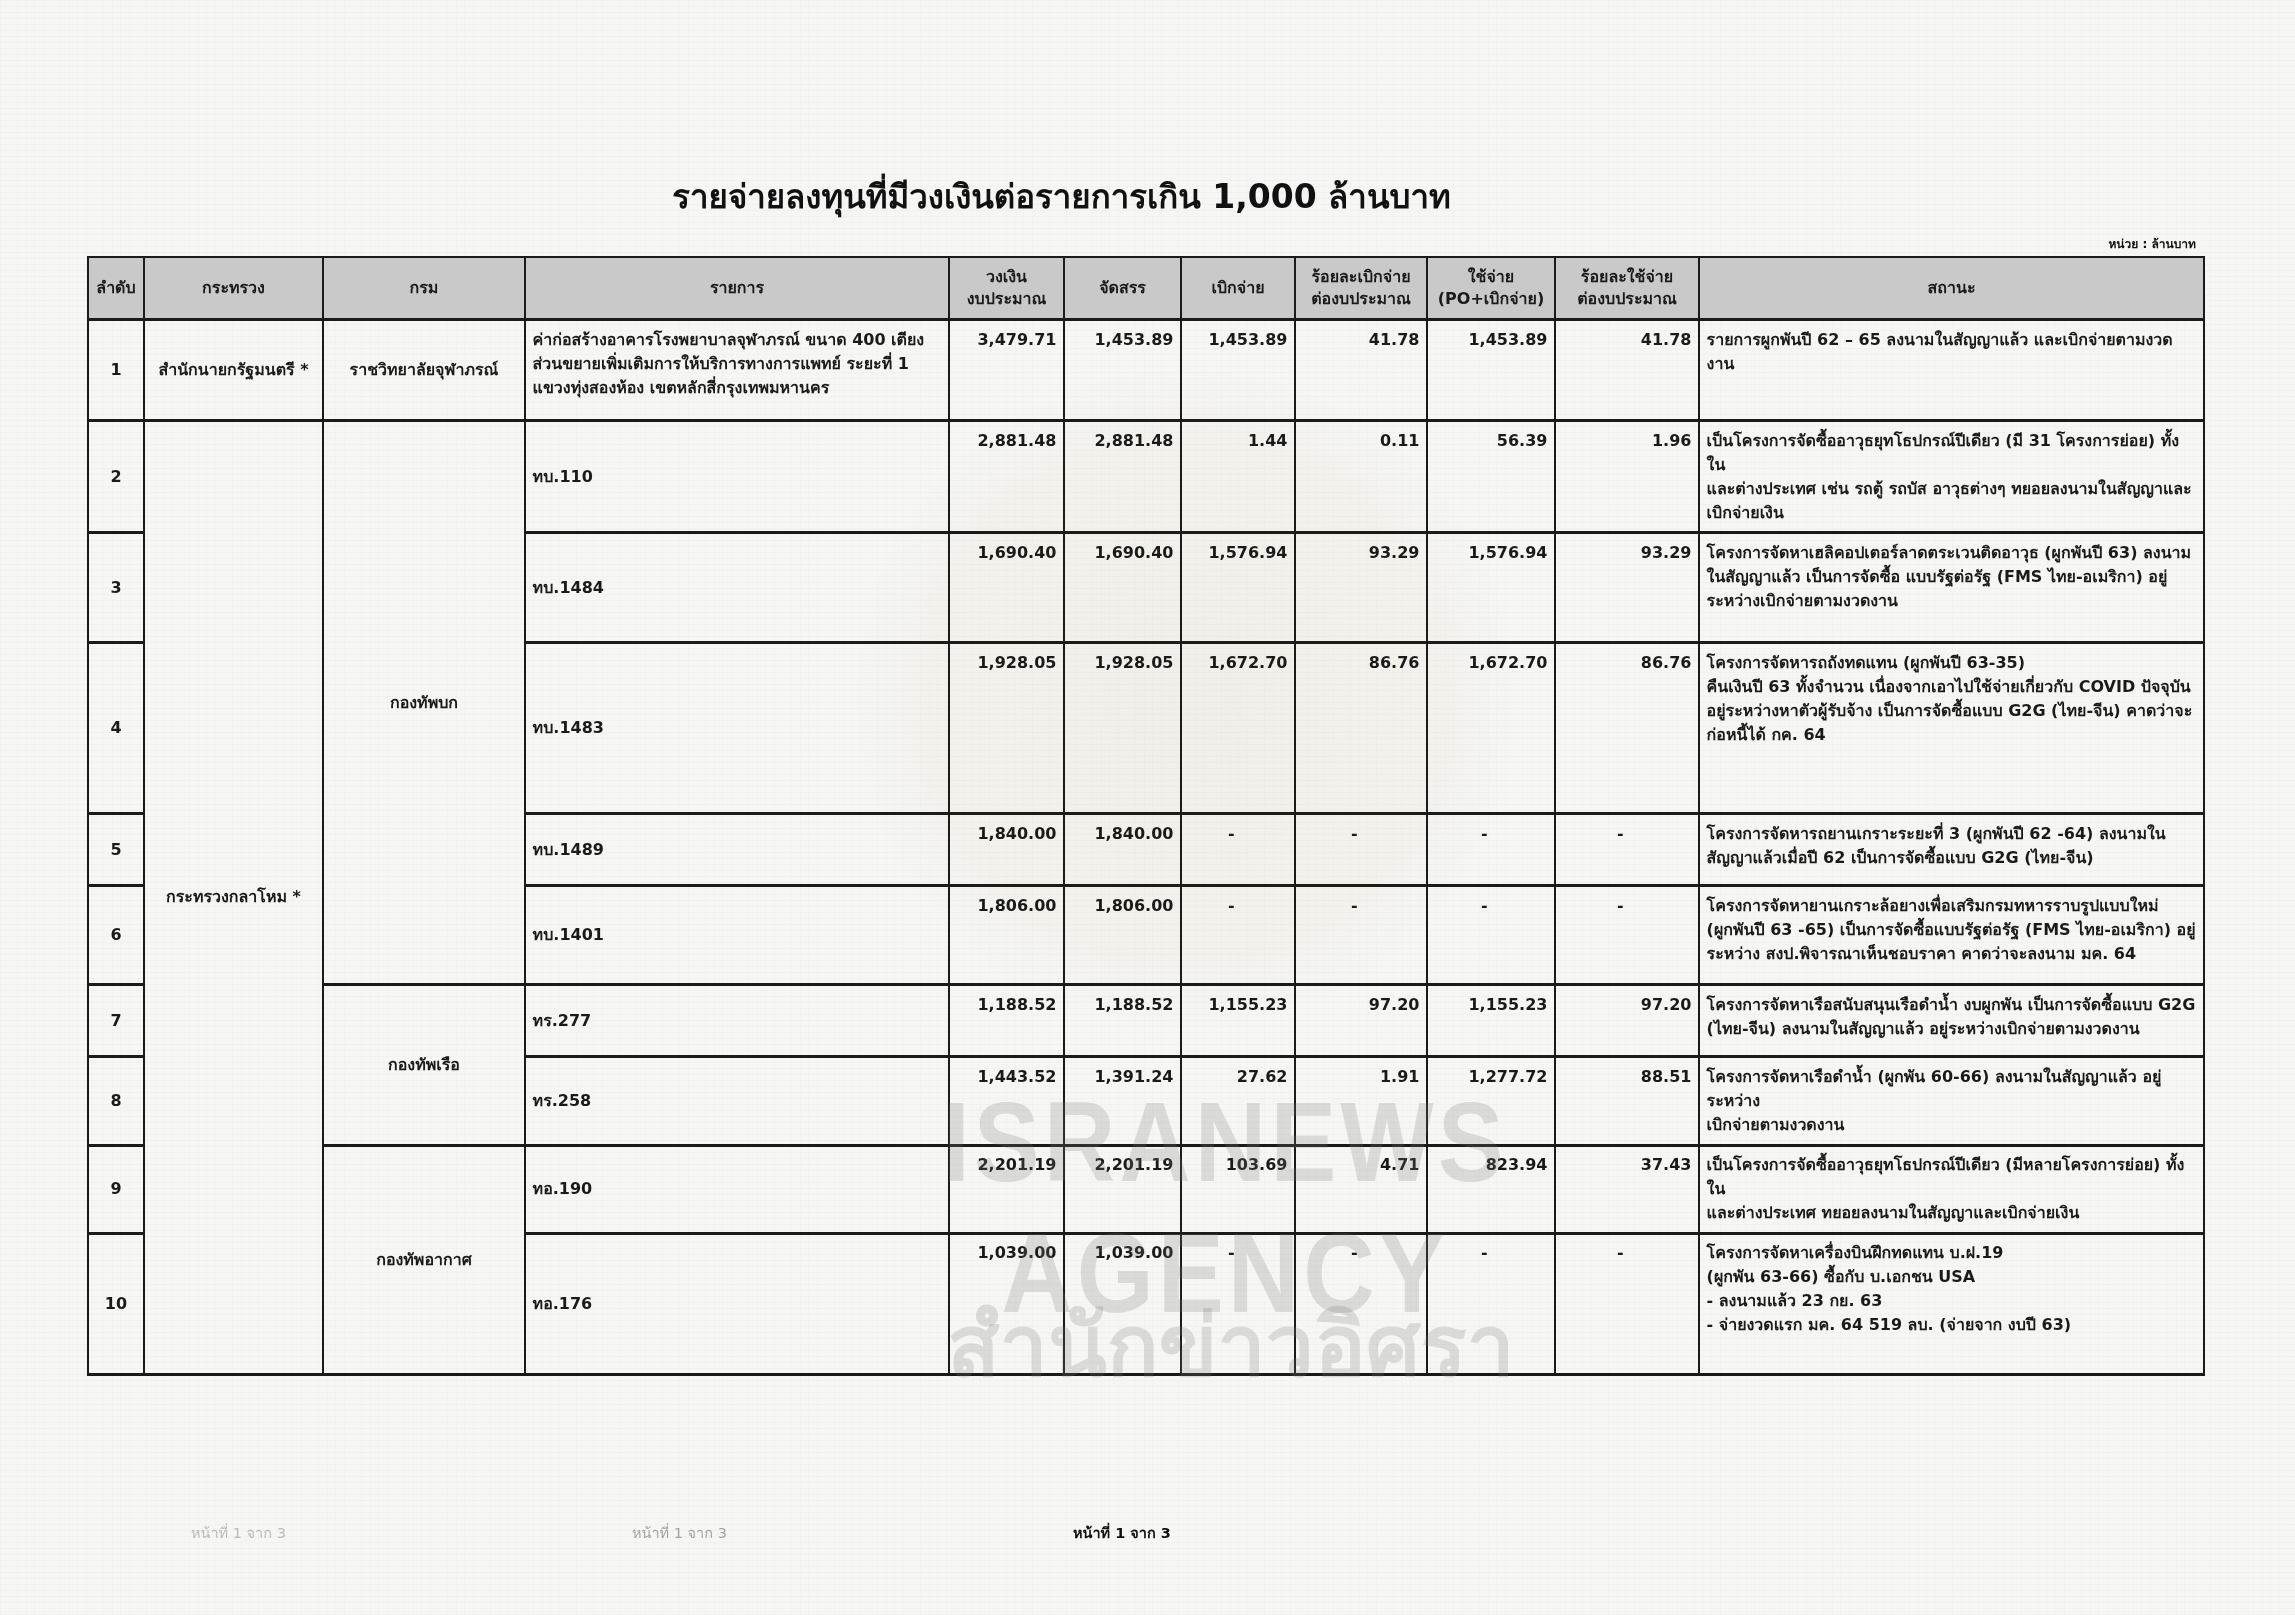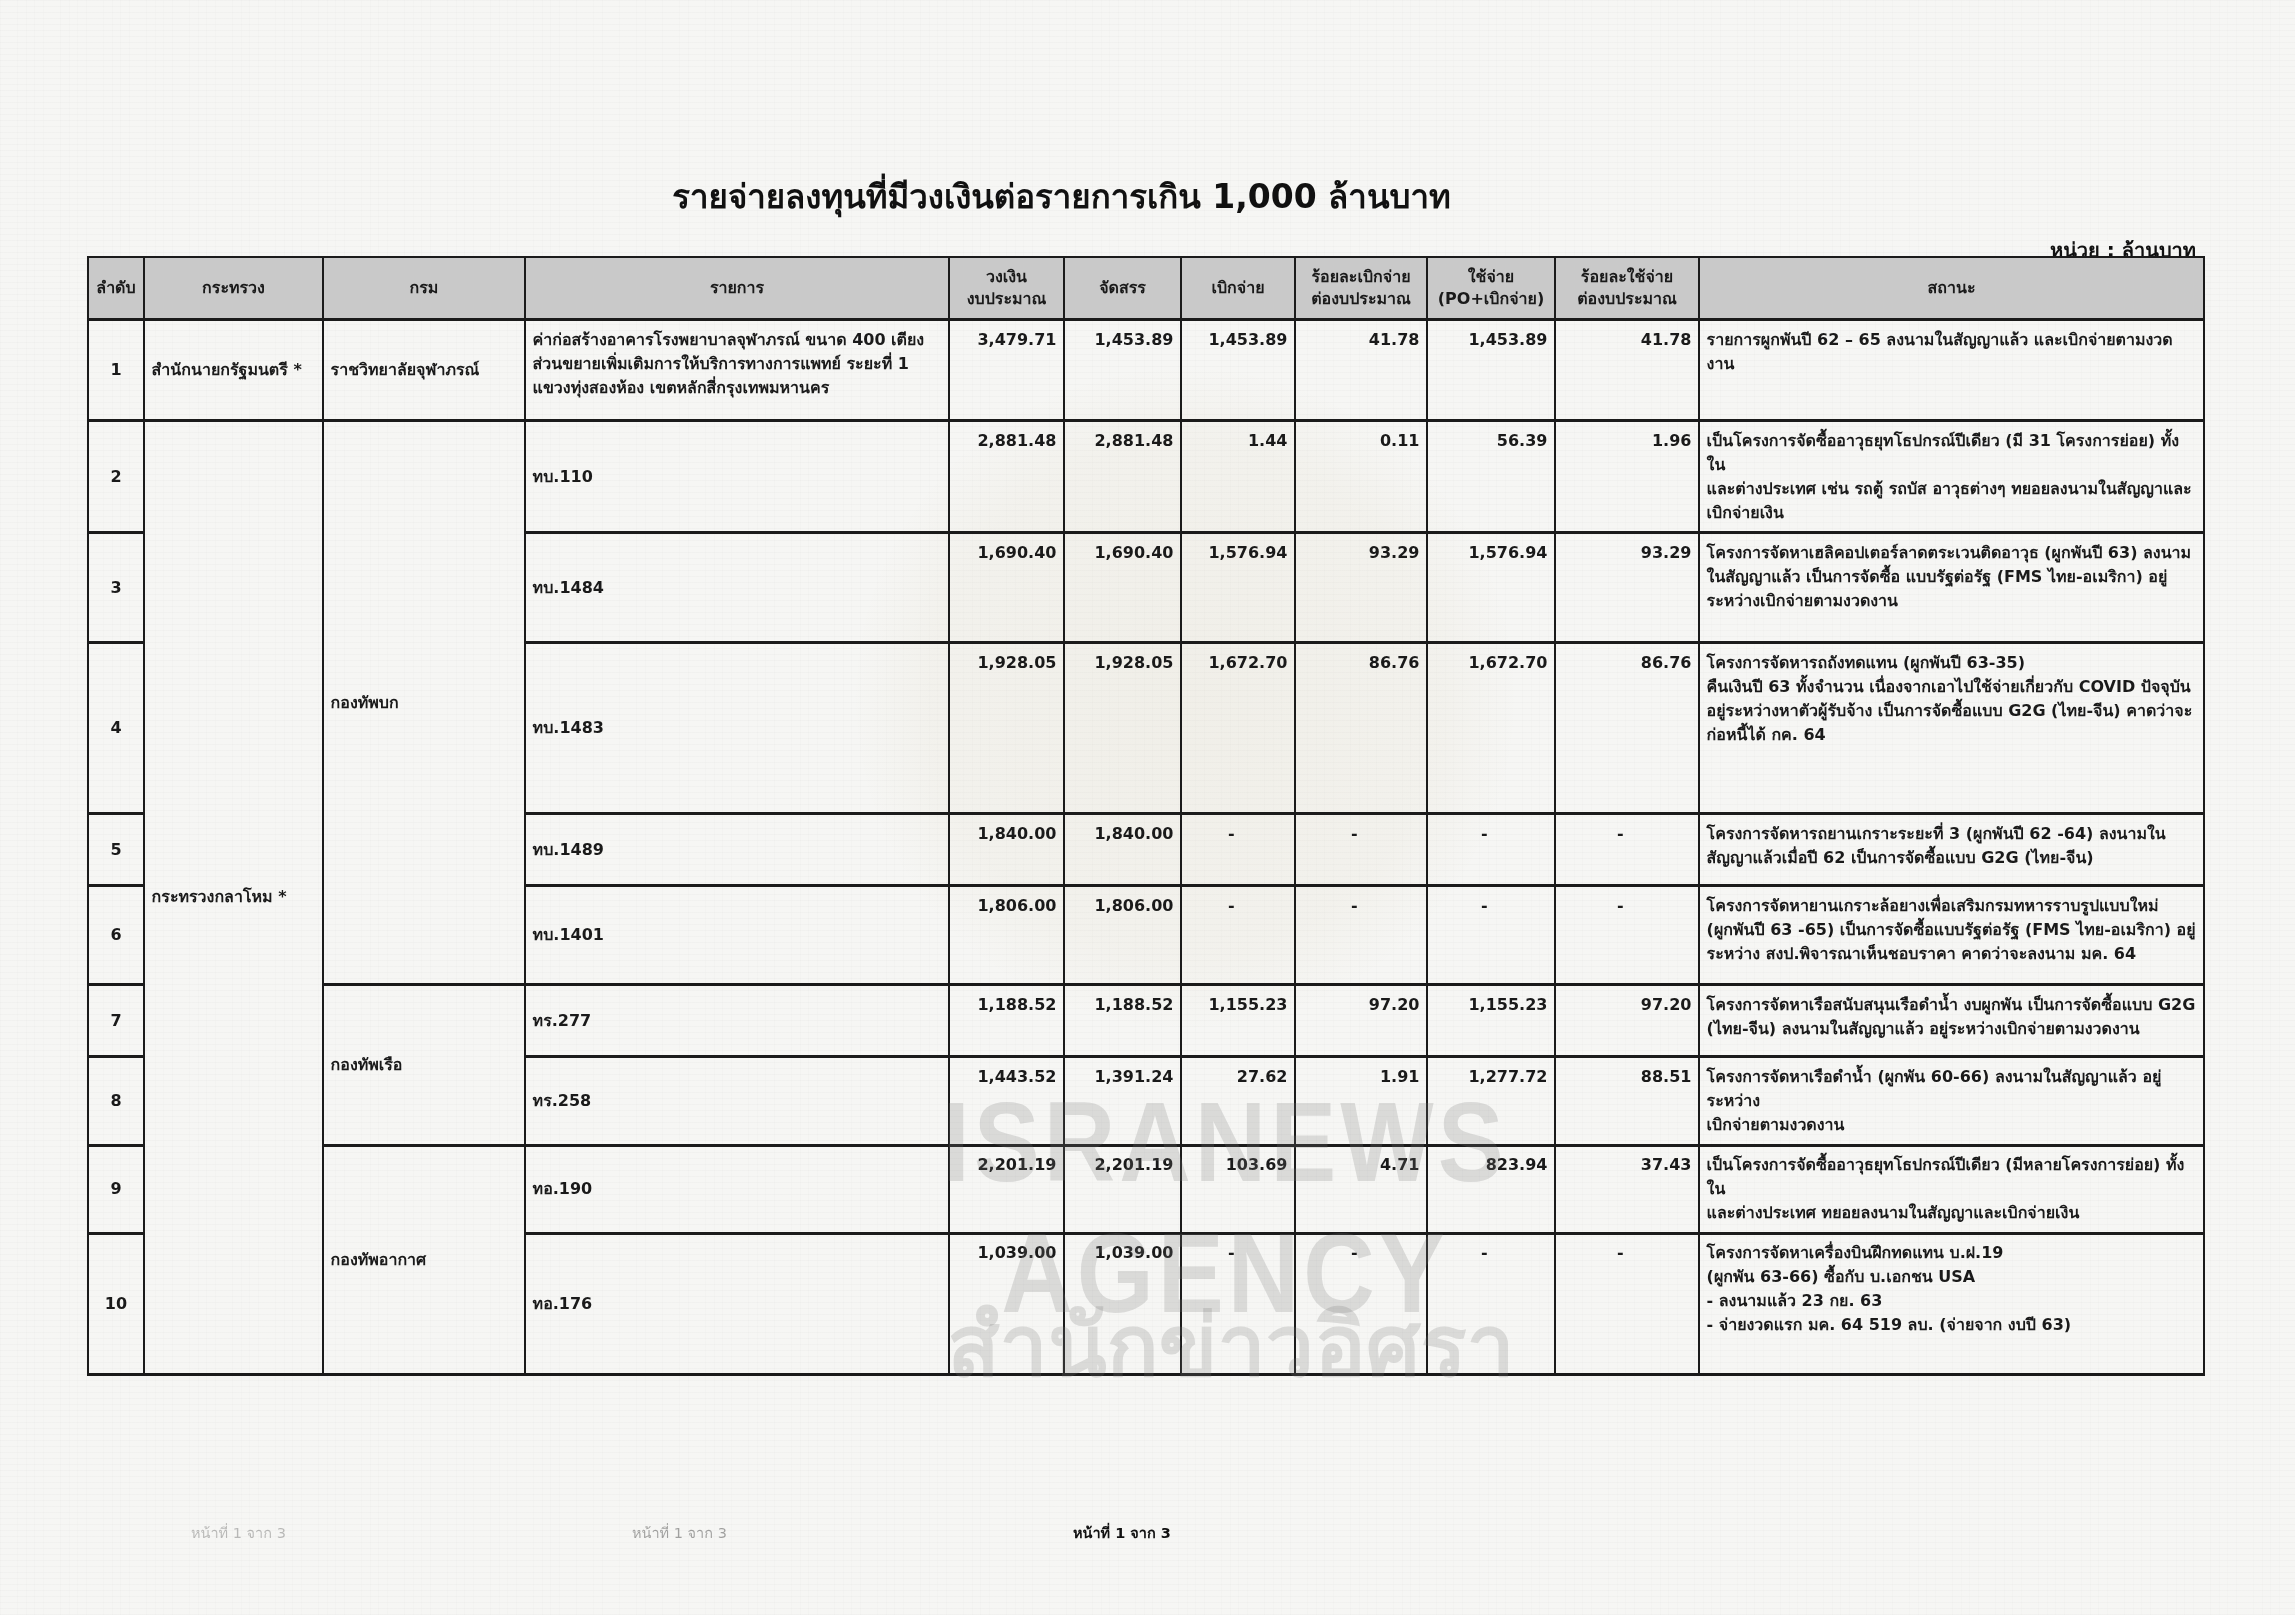--- a/index.html
+++ b/index.html
@@ -31,41 +31,41 @@
   .wm-text-th {
     position:absolute; left:836px; top:1277px; width:790px; text-align:center;
     font-family:"DejaVu Sans", sans-serif; font-weight:bold;
     font-size:86px; color:rgba(120,120,120,0.22); pointer-events:none;
   }
   .title {
     position:absolute; left:0; width:2123px; top:170px; text-align:center;
     font-weight:bold; font-size:33px; color:#111;
   }
   .unit {
-    position:absolute; right:99px; top:234px; font-size:20px; font-weight:bold; color:#111;
+    position:absolute; right:99px; top:234px; font-size:12px; font-weight:bold; color:#111;
   }
   table.grid {
     position:absolute; left:87px; top:256px;
     border-collapse:collapse; table-layout:fixed;
     width:2116px;
   }
   table.grid td, table.grid th {
     border:2px solid #1b1b1b;
     font-size:16px; line-height:24px; padding:6.6px 6.6px;
     vertical-align:top;
   }
   table.grid thead th {
     background:#c9c9c9;
     font-weight:bold; text-align:center; vertical-align:middle;
     height:55px; padding:2.6px 4px; line-height:22.4px;
     border-bottom:3.3px solid #1b1b1b;
   }
   table.grid tbody tr { border-bottom:3.3px solid #1b1b1b; }
   .c-no { text-align:center !important; vertical-align:middle !important; font-weight:bold; }
-  .c-min, .c-dept { text-align:left; vertical-align:middle !important; font-weight:bold;margin-left:36px; }
+  .c-min, .c-dept { text-align:center; vertical-align:middle !important; font-weight:bold;margin-left:36px; }
   .c-item { font-weight:bold; }
   .c-item.mid { vertical-align:middle !important; }
   .c-num { text-align:right; font-weight:bold; }
   .c-num.dash { text-align:center; padding-right:20px; }
   .c-status { font-weight:bold; line-height:29px; }
   .status-line { display:block; }
   .footer {
     position:absolute; top:1521px; font-size:14.5px;
   }
   .footer.f1 { left:191px; color:rgba(0,0,0,0.25); }

